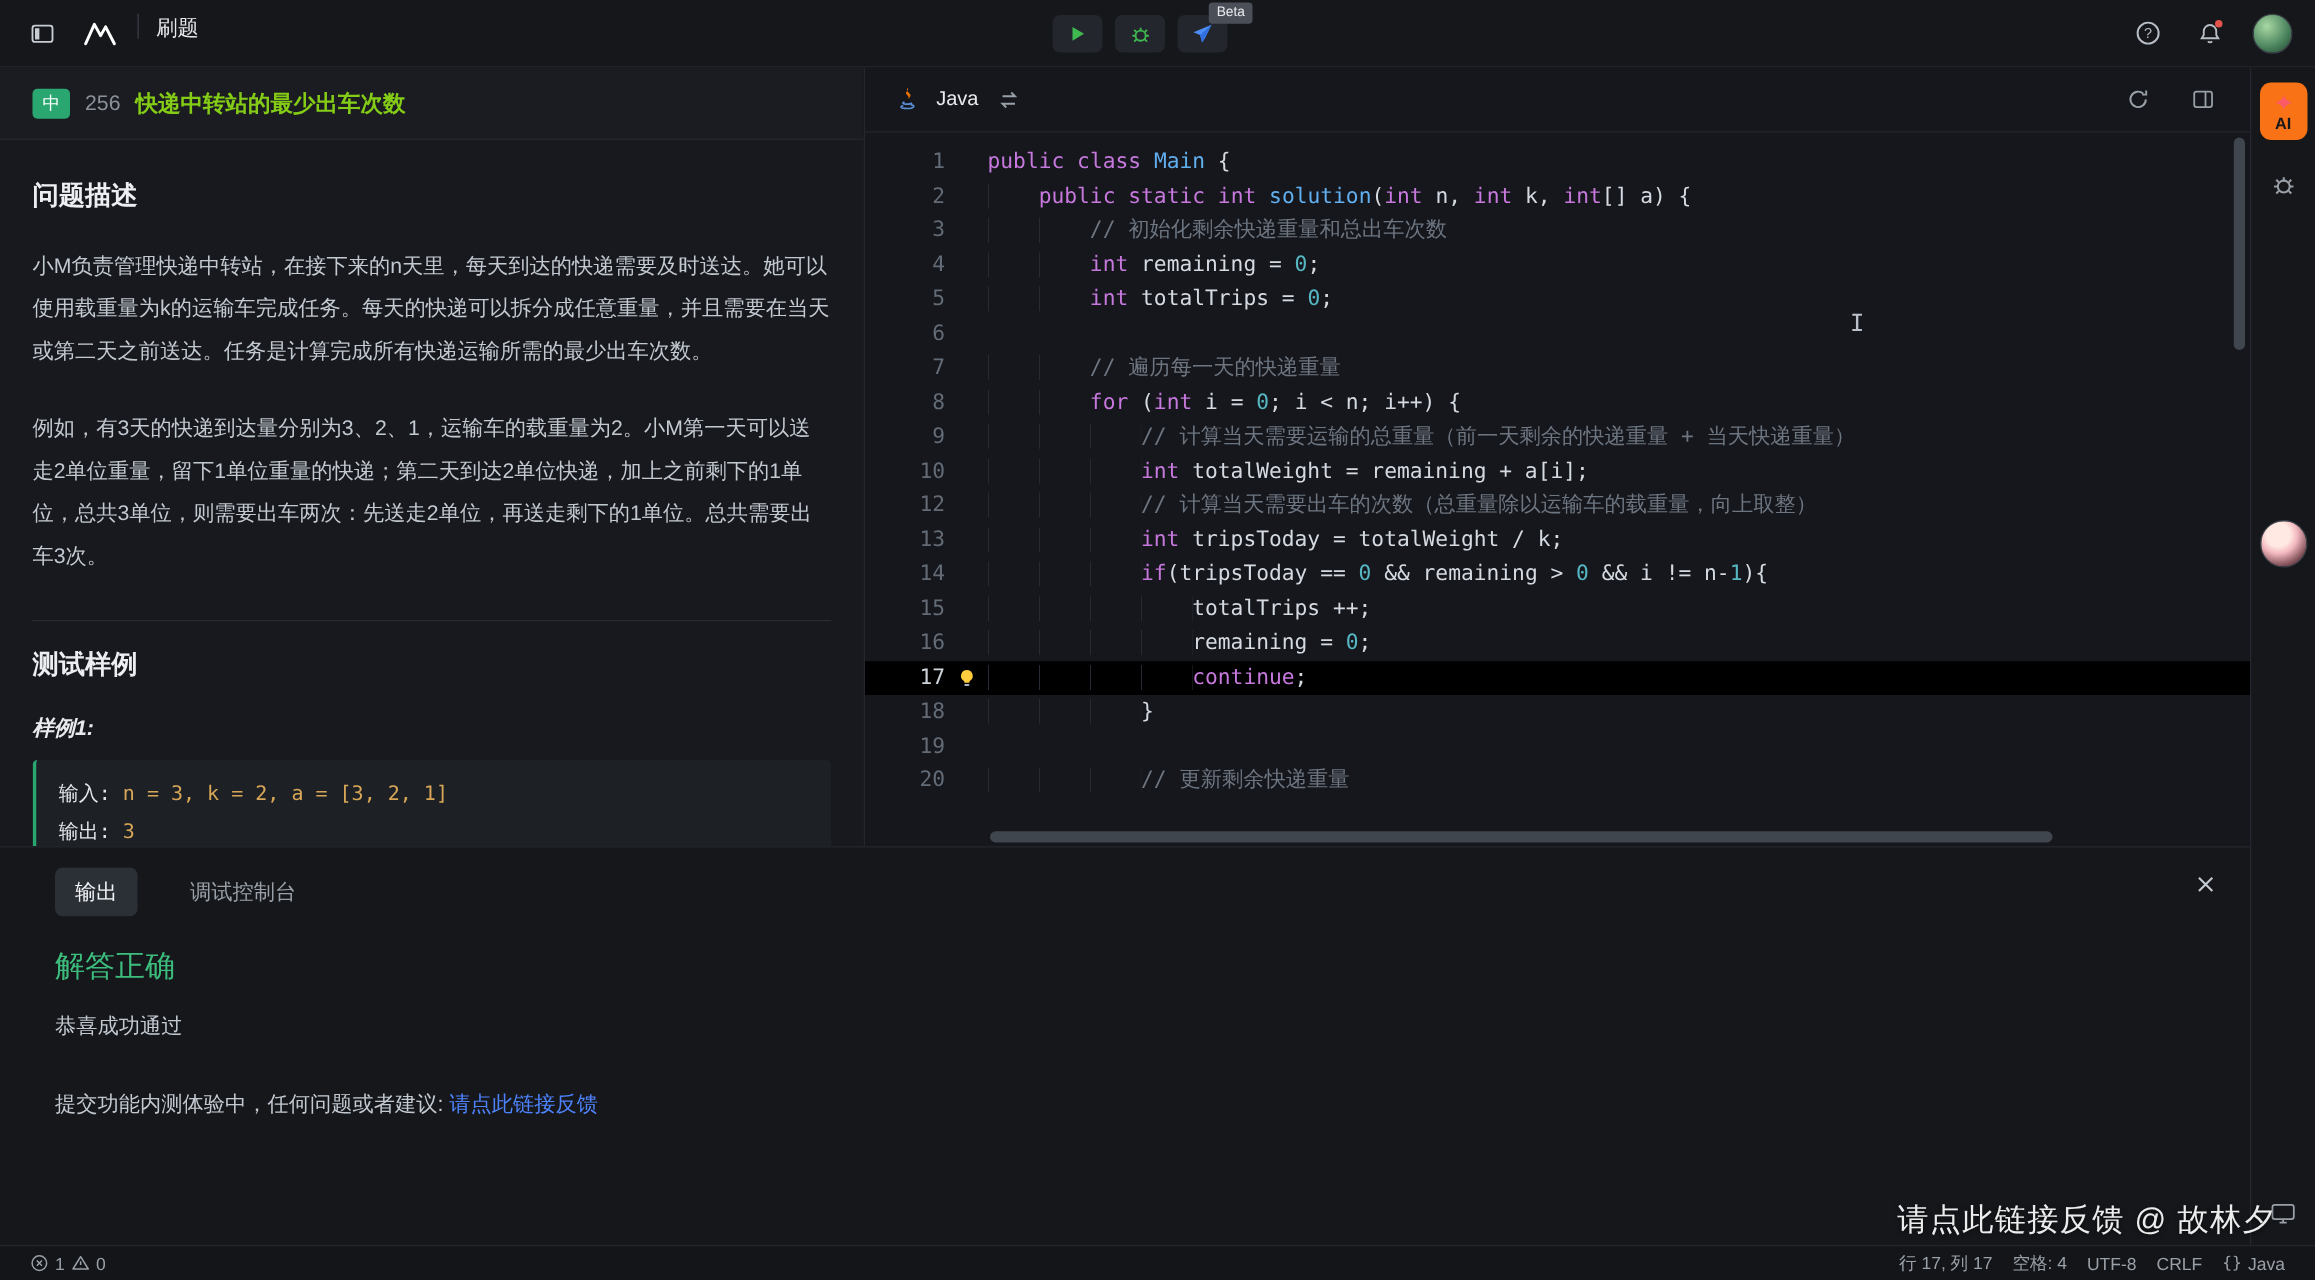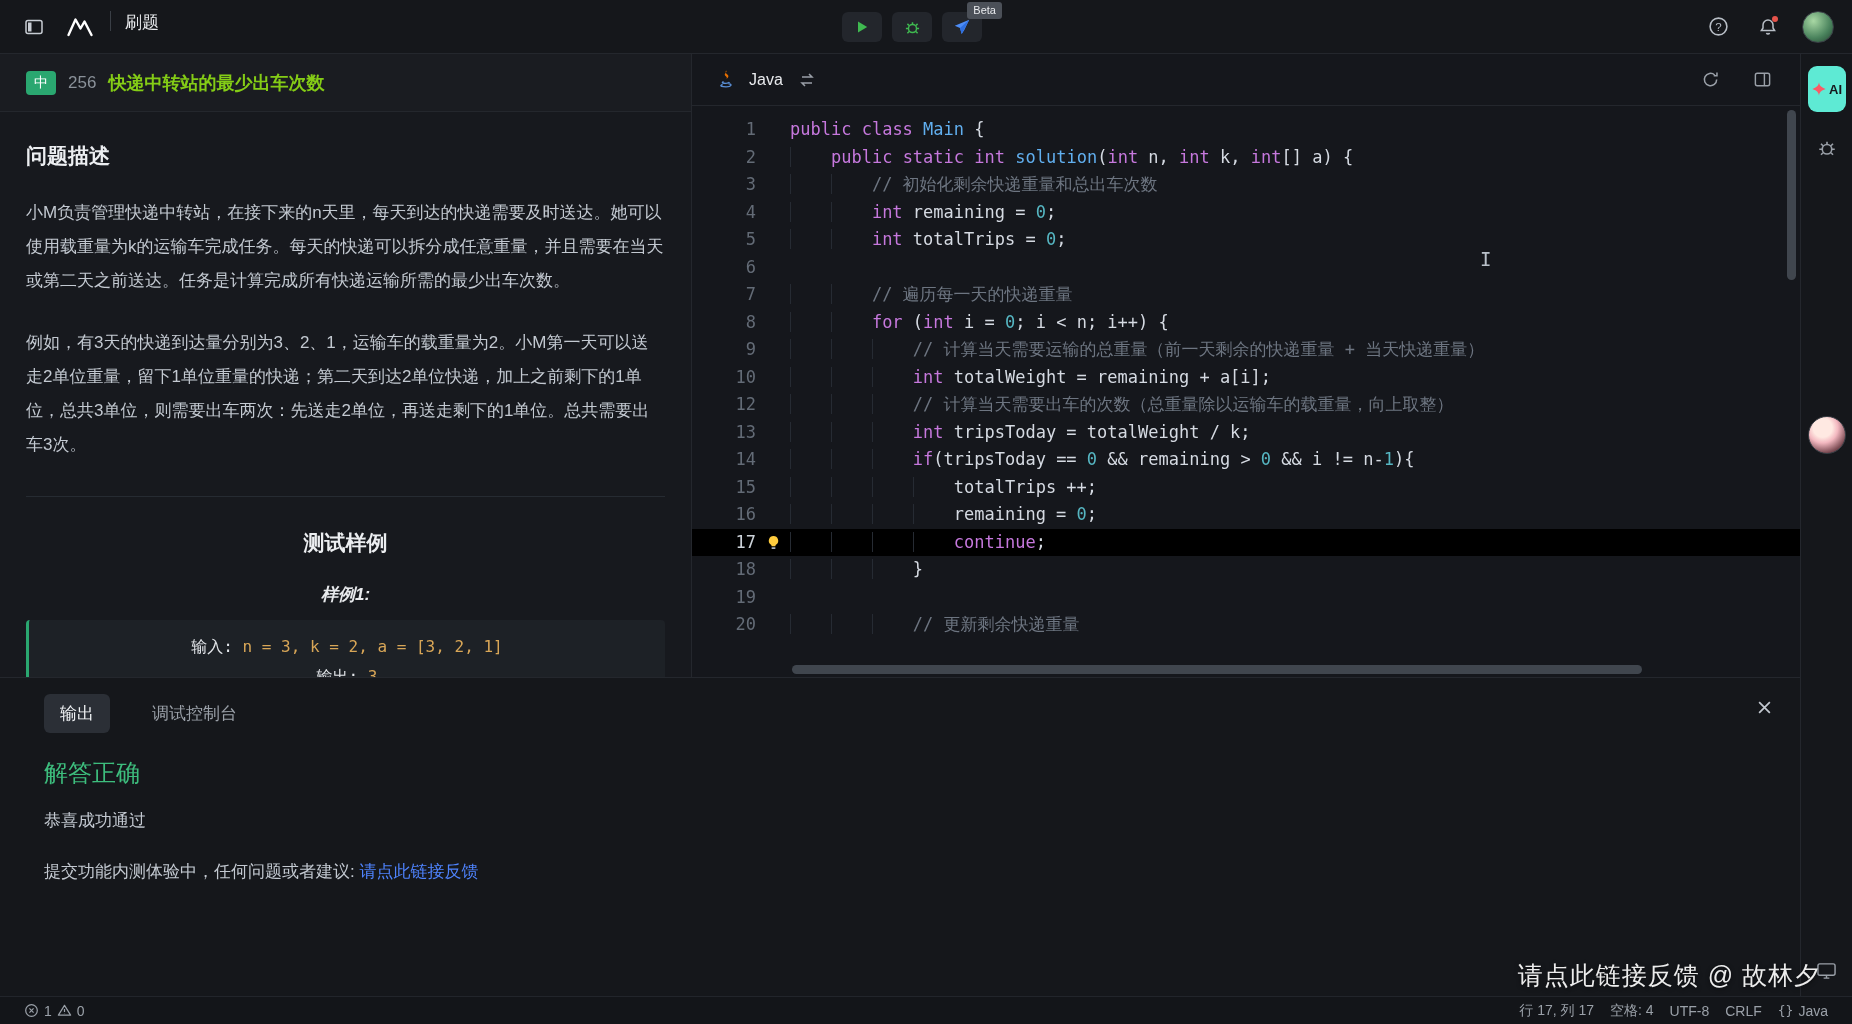--- a/index.html
+++ b/index.html
@@ -29,21 +29,21 @@
 
   
   .problem-panel { grid-area:left; background:#17191e; border-right:1px solid #24272d; display:flex; flex-direction:column; overflow:hidden; }
   .problem-header { flex:0 0 58px; display:flex; align-items:center; gap:12px; padding:0 26px; background:#1a1c21; border-bottom:1px solid #24272d; }
   .difficulty-badge { background:#2aa770; color:#ffffff; font-size:14px; padding:3px 8px; border-radius:4px; }
   .problem-id { color:#8a9199; font-size:17px; }
   .problem-title { color:#84cc16; font-size:18px; font-weight:700; }
   .problem-content { flex:1; overflow:hidden; padding:30px 26px; }
   .section-heading { font-size:21px; font-weight:700; color:#eceef1; margin:0 0 26px; }
   .para { font-size:17px; line-height:34px; color:#c3c9d1; margin:0 0 28px; }
-  .samples-section { margin-top:34px; border-top:1px solid #262b32; padding-top:32px;text-align:center; }
+  .samples-section { margin-top:34px; border-top:1px solid #262b32; padding-top:20px; }
   .sample-label { font-size:17px; font-weight:700; font-style:italic; color:#e8eaed; margin:20px 0 14px; }
   .sample-block { background:#1d2126; border-left:3px solid #2aa770; border-radius:4px; padding:12px 18px;
     font-family:"DejaVu Sans Mono","Liberation Mono",monospace; font-size:16px; line-height:30px; }
   .sample-key { color:#e3e6ea; }
   .sample-val { color:#d8a657; }
 
   
   .editor-panel { grid-area:editor; background:#15171c; display:flex; flex-direction:column; min-width:0; position:relative; }
   .editor-header { flex:0 0 52px; display:flex; align-items:center; justify-content:space-between; padding:0 22px; border-bottom:1px solid #24272d; }
   .eh-left { display:flex; align-items:center; gap:12px; }
@@ -63,34 +63,34 @@
   .tk-cm { color:#6d7581; }
   .tk-pl { color:#d5dae2; }
   .tk-ind { color:#d5dae2; background-image:repeating-linear-gradient(to right,#262b33 0,#262b33 1px,transparent 1px,transparent 4ch); }
   .vscroll { position:absolute; right:4px; top:4px; width:9px; height:170px; border-radius:5px; background:#40464e; }
   .hscroll { position:absolute; left:100px; bottom:3px; width:850px; height:9px; border-radius:5px; background:#40464e; }
   .ibeam { position:absolute; left:788px; top:142px; color:#b9c0c9; font-size:19px; font-family:"DejaVu Sans Mono",monospace; pointer-events:none; }
 
   
   .rail { grid-area:rail; background:#15171b; border-left:1px solid #24272d; position:relative;
     display:flex; flex-direction:column; align-items:center; padding-top:12px; gap:20px; }
-  .ai-btn { width:38px; height:46px; background:#5eead4; border-radius:9px; display:flex; flex-direction:row; align-items:center; justify-content:center; gap:2px; cursor:pointer; }
+  .ai-btn { width:38px; height:46px; background:#f97316; border-radius:9px; display:flex; flex-direction:column; align-items:center; justify-content:center; gap:2px; cursor:pointer; }
   .ai-label { font-size:13px; font-weight:700; color:#16181c; line-height:1; }
   .rail-avatar { position:absolute; top:362px; width:38px; height:38px; background:radial-gradient(circle at 38% 30%, #ffe9e2 0 28%, #f3b8c0 45%, #7a4a52 75%, #41262c); border:1px solid #3a3f46; }
   .rail-bottom { position:absolute; bottom:10px; }
 
   
   .output-panel { grid-area:bottom; background:#15171b; border-top:1px solid #24272d; position:relative; padding:16px 44px; }
   .output-tabs-row { display:flex; align-items:center; gap:26px; }
   .output-tab { font-size:17px; color:#9aa0a8; cursor:pointer; padding:8px 16px; border-radius:6px; }
   .output-tab.active { background:#2b2f36; color:#f2f4f6; }
   .close-btn { position:absolute; right:28px; top:22px; cursor:pointer; display:inline-flex; }
   .result-title { margin-top:24px; font-size:24px; color:#3dbd7d; }
   .result-sub { margin-top:20px; font-size:17px; color:#c3c9d1; }
-  .feedback { margin-top:28px; font-size:17px; color:#c3c9d1; }
+  .feedback { margin-top:40px; font-size:17px; color:#c3c9d1; }
   .feedback a { color:#4e83fd; text-decoration:none; cursor:pointer; }
 
   
   .watermark { position:absolute; right:32px; bottom:32px; z-index:40; font-size:25px; color:rgba(255,255,255,.92);
     text-shadow:0 1px 4px rgba(0,0,0,.6); letter-spacing:1px; }
 
   
   .statusbar { grid-area:status; background:#131519; border-top:1px solid #22252b; display:flex; align-items:center;
     justify-content:space-between; padding:0 16px; font-size:14px; color:#9aa0a8; }
   .sb-left, .sb-right { display:flex; align-items:center; }

